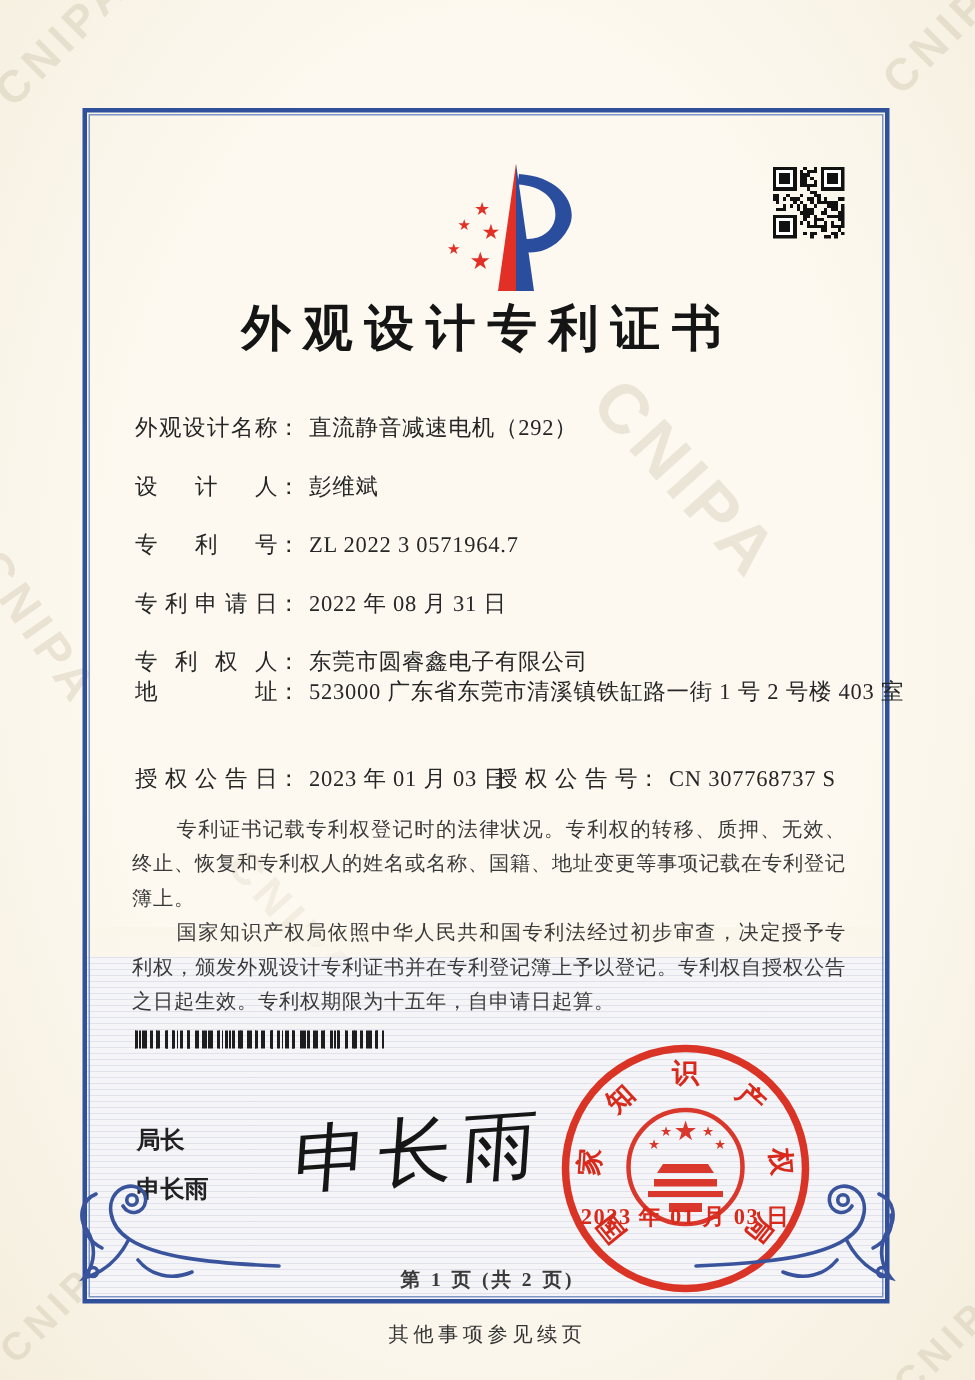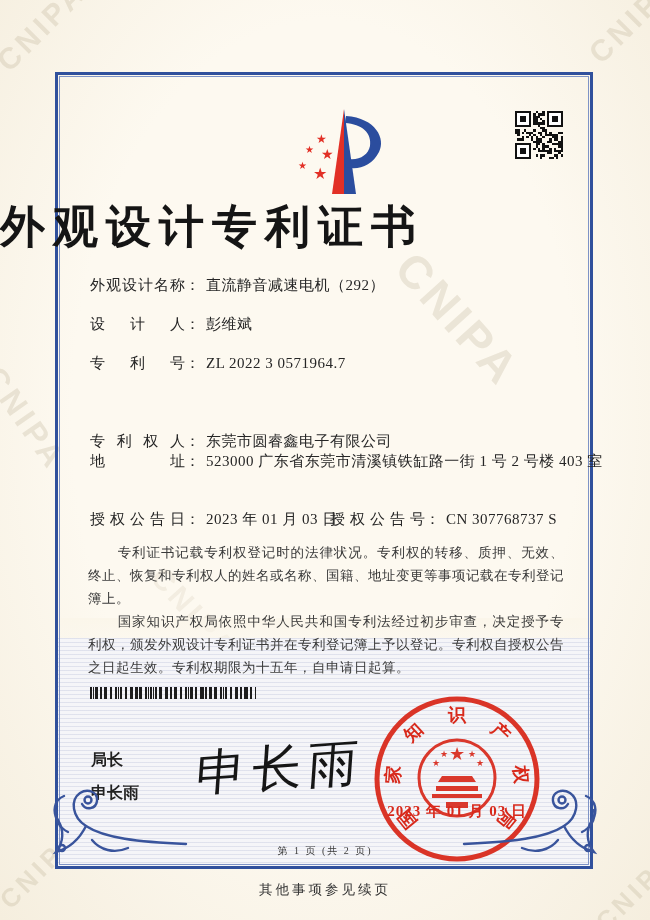--- a/index.html
+++ b/index.html
@@ -14,21 +14,21 @@
   .stripes{position:absolute;left:58px;top:638px;width:534px;height:230px;z-index:2;
       background:#f5f5f8;
       background-image:repeating-linear-gradient(180deg,rgba(112,124,178,0.16) 0 1px,rgba(255,255,255,0) 1px 4px);}
   .stripes-fade{position:absolute;left:58px;top:618px;width:534px;height:30px;z-index:2;
       background:linear-gradient(180deg,rgba(251,246,234,1),rgba(245,245,248,0.1));}
   .border-frame{position:absolute;left:55px;top:72px;width:532px;height:791px;
       border:3px solid #30509c;z-index:3;}
   .border-frame::after{content:"";position:absolute;inset:1px;border:1px solid #7e93c6;}
   .content{position:absolute;z-index:4;}
   #cert-no{left:90px;top:99px;font-size:14.5px;letter-spacing:1.5px;color:#333;}
-  #title{left:0;right:0;top:197px;text-align:left;font-size:45px;font-weight:bold;
+  #title{left:0;right:0;top:197px;text-align:center;font-size:33px;font-weight:bold;
       letter-spacing:8px;color:#151515;}
   .frow{position:absolute;left:90px;font-size:15px;color:#262626;white-space:nowrap;z-index:4;}
   .flabel{display:inline-block;width:95px;text-align:justify;text-align-last:justify;
       -moz-text-align-last:justify;vertical-align:top;}
   .fcolon::before{content:"：";}
   .fvalue{margin-left:6px;letter-spacing:0.5px;}
   .g2{position:absolute;left:240px;top:0;}
   #paragraphs{left:88px;top:541px;width:476px;font-size:13.5px;line-height:23px;
       color:#3a3a3a;text-align:justify;}
   #paragraphs p{margin:0;text-indent:2.2em;letter-spacing:0.5px;}
@@ -42,22 +42,22 @@
   #signer-name{left:91px;top:783px;font-size:16px;font-weight:bold;
       font-family:"Liberation Sans","DejaVu Sans",sans-serif;color:#222;}
   #signature{left:196px;top:735px;font-size:50px;color:#161616;letter-spacing:6px;
       transform:rotate(-4deg) skewX(-8deg);font-weight:500;z-index:5;}
   #seal{left:372px;top:694px;width:170px;height:170px;z-index:5;}
   #seal svg{position:absolute;left:0;top:0;}
   .seal-char{font-size:18px;font-weight:bold;color:#d8291b;
       font-family:"Liberation Serif","DejaVu Serif",serif;}
   #seal-date{position:absolute;left:0;top:108px;width:170px;text-align:center;
       font-size:15px;font-weight:bold;color:#d8291b;letter-spacing:1px;z-index:6;}
-  #page-num{left:0;right:0;top:844px;text-align:center;font-size:10px;
-      letter-spacing:2px;color:#3a3a3a;z-index:5;}
+  #page-num{left:0;right:0;top:844px;text-align:center;font-size:13px;
+      letter-spacing:2px;color:#3a3a3a;z-index:5;font-weight:bold;}
   #footer-note{left:0;right:0;top:881px;text-align:center;font-size:13.5px;
       letter-spacing:3px;color:#333;z-index:4;}
   .flourish{position:absolute;z-index:5;}
 </style>
 </head>
 <body>
 
 <div id="page">
 
   <div class="wm" style="left:-14px;top:10px;font-size:30px;transform:rotate(-45deg);">CNIPA</div>
@@ -229,20 +229,23 @@
 
   <div class="frow" style="top:276px">
     <span class="flabel">外观设计名称</span><span class="fcolon"></span><span class="fvalue">直流静音减速电机（292）</span>
   </div>
   <div class="frow" style="top:315px">
     <span class="flabel">设计人</span><span class="fcolon"></span><span class="fvalue">彭维斌</span>
   </div>
   <div class="frow" style="top:354px">
     <span class="flabel">专利号</span><span class="fcolon"></span><span class="fvalue">ZL 2022 3 0571964.7</span>
   </div>
+  <div class="frow" style="top:393px">
+    <span class="flabel">专利申请日</span><span class="fcolon"></span><span class="fvalue">2022 年 08 月 31 日</span>
+  </div>
   <div class="frow" style="top:432px">
     <span class="flabel">专利权人</span><span class="fcolon"></span><span class="fvalue">东莞市圆睿鑫电子有限公司</span>
   </div>
   <div class="frow" style="top:452px">
     <span class="flabel">地址</span><span class="fcolon"></span><span class="fvalue">523000 广东省东莞市清溪镇铁缸路一街 1 号 2 号楼 403 室</span>
   </div>
   <div class="frow" style="top:510px">
     <span class="flabel">授权公告日</span><span class="fcolon"></span><span class="fvalue">2023 年 01 月 03 日</span>
     <span class="g2">
       <span class="flabel">授权公告号</span><span class="fcolon"></span><span class="fvalue">CN 307768737 S</span>

